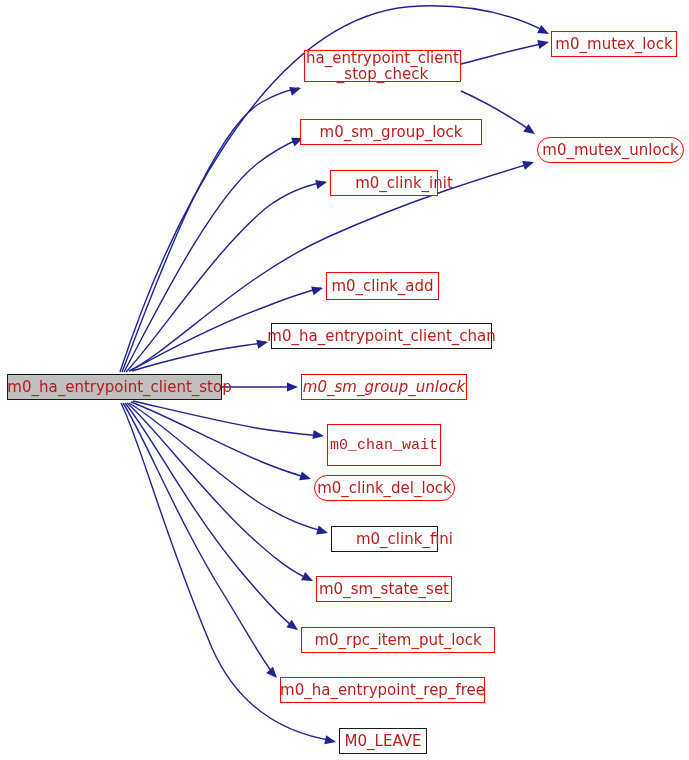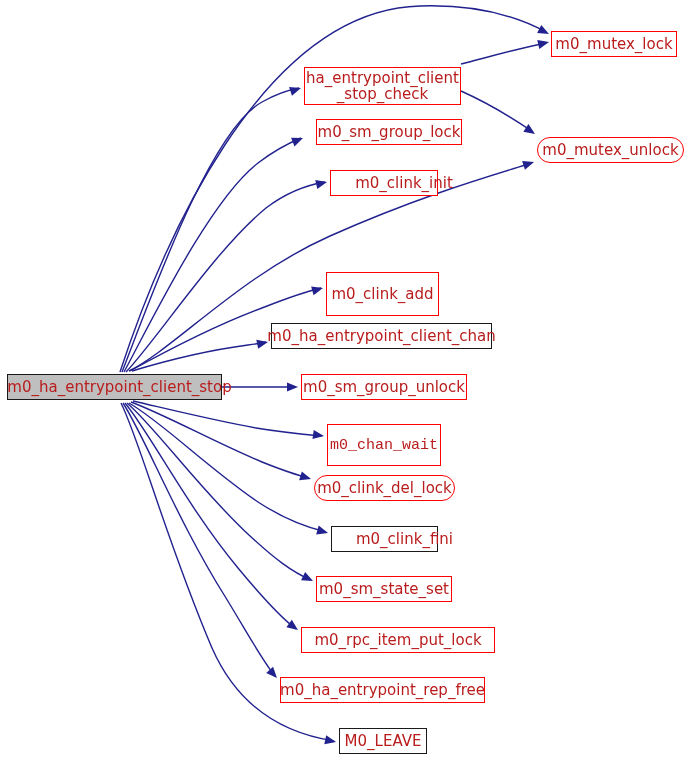--- a/index.html
+++ b/index.html
@@ -94,28 +94,28 @@
         <polygon points="0,0 -11,-4.6 -11,4.6" fill="#22228f" transform="translate(277,678) rotate(48)"></polygon>
         <polygon points="0,0 -11,-4.6 -11,4.6" fill="#22228f" transform="translate(336,742) rotate(12)"></polygon>
         <polygon points="0,0 -11,-4.6 -11,4.6" fill="#22228f" transform="translate(549,42) rotate(-13)"></polygon>
         <polygon points="0,0 -11,-4.6 -11,4.6" fill="#22228f" transform="translate(535,134) rotate(34)"></polygon>
       </g>
   </svg>
 
   <div id="nodes-layer">
       <div class="node root" style="left: 7px; top: 374px; width: 215px; height: 26px; padding-left: 10px;">m0_ha_entrypoint_client_stop</div>
       <div class="node red" style="left: 551px; top: 31px; width: 126px; height: 26px;">m0_mutex_lock</div>
-      <div class="node red twoline" style="left: 304px; top: 50px; width: 157px; height: 38px; margin-top: 17px;">ha_entrypoint_client
+      <div class="node red twoline" style="left: 304px; top: 50px; width: 157px; height: 32px;">ha_entrypoint_client
 _stop_check</div>
       <div class="node red" style="left: 537px; top: 137px; width: 147px; height: 26px; border-radius: 13px;">m0_mutex_unlock</div>
-      <div class="node red" style="left: 316px; top: 119px; width: 146px; height: 26px;">m0_sm_group_lock</div>
+      <div class="node red" style="left: 300px; top: 119px; width: 182px; height: 26px;">m0_sm_group_lock</div>
       <div class="node red" style="left: 330px; top: 170px; width: 108px; height: 26px; padding-left: 40px;">m0_clink_init</div>
-      <div class="node red" style="left: 326px; top: 272px; width: 113px; height: 44px;">m0_clink_add</div>
+      <div class="node red" style="left: 326px; top: 272px; width: 113px; height: 28px;">m0_clink_add</div>
       <div class="node black" style="left: 271px; top: 323px; width: 221px; height: 26px;">m0_ha_entrypoint_client_chan</div>
-      <div class="node red" style="left: 301px; top: 374px; width: 166px; height: 26px;">m0_sm_group_unlock</div>
+      <div class="node red" style="left: 301px; top: 374px; width: 166px; height: 26px; font-style: italic;">m0_sm_group_unlock</div>
       <div class="node red" style="left: 327px; top: 424px; width: 114px; height: 42px; font-family: Liberation Mono, monospace;">m0_chan_wait</div>
       <div class="node red" style="left: 314px; top: 475px; width: 141px; height: 26px; border-radius: 13px;">m0_clink_del_lock</div>
       <div class="node black" style="left: 331px; top: 526px; width: 107px; height: 26px; padding-left: 40px;">m0_clink_fini</div>
       <div class="node red" style="left: 316px; top: 576px; width: 136px; height: 26px;">m0_sm_state_set</div>
       <div class="node red" style="left: 301px; top: 627px; width: 194px; height: 26px;">m0_rpc_item_put_lock</div>
       <div class="node red" style="left: 280px; top: 677px; width: 205px; height: 26px;">m0_ha_entrypoint_rep_free</div>
       <div class="node black" style="left: 339px; top: 728px; width: 88px; height: 26px;">M0_LEAVE</div>
     </div>
 
 </div>

